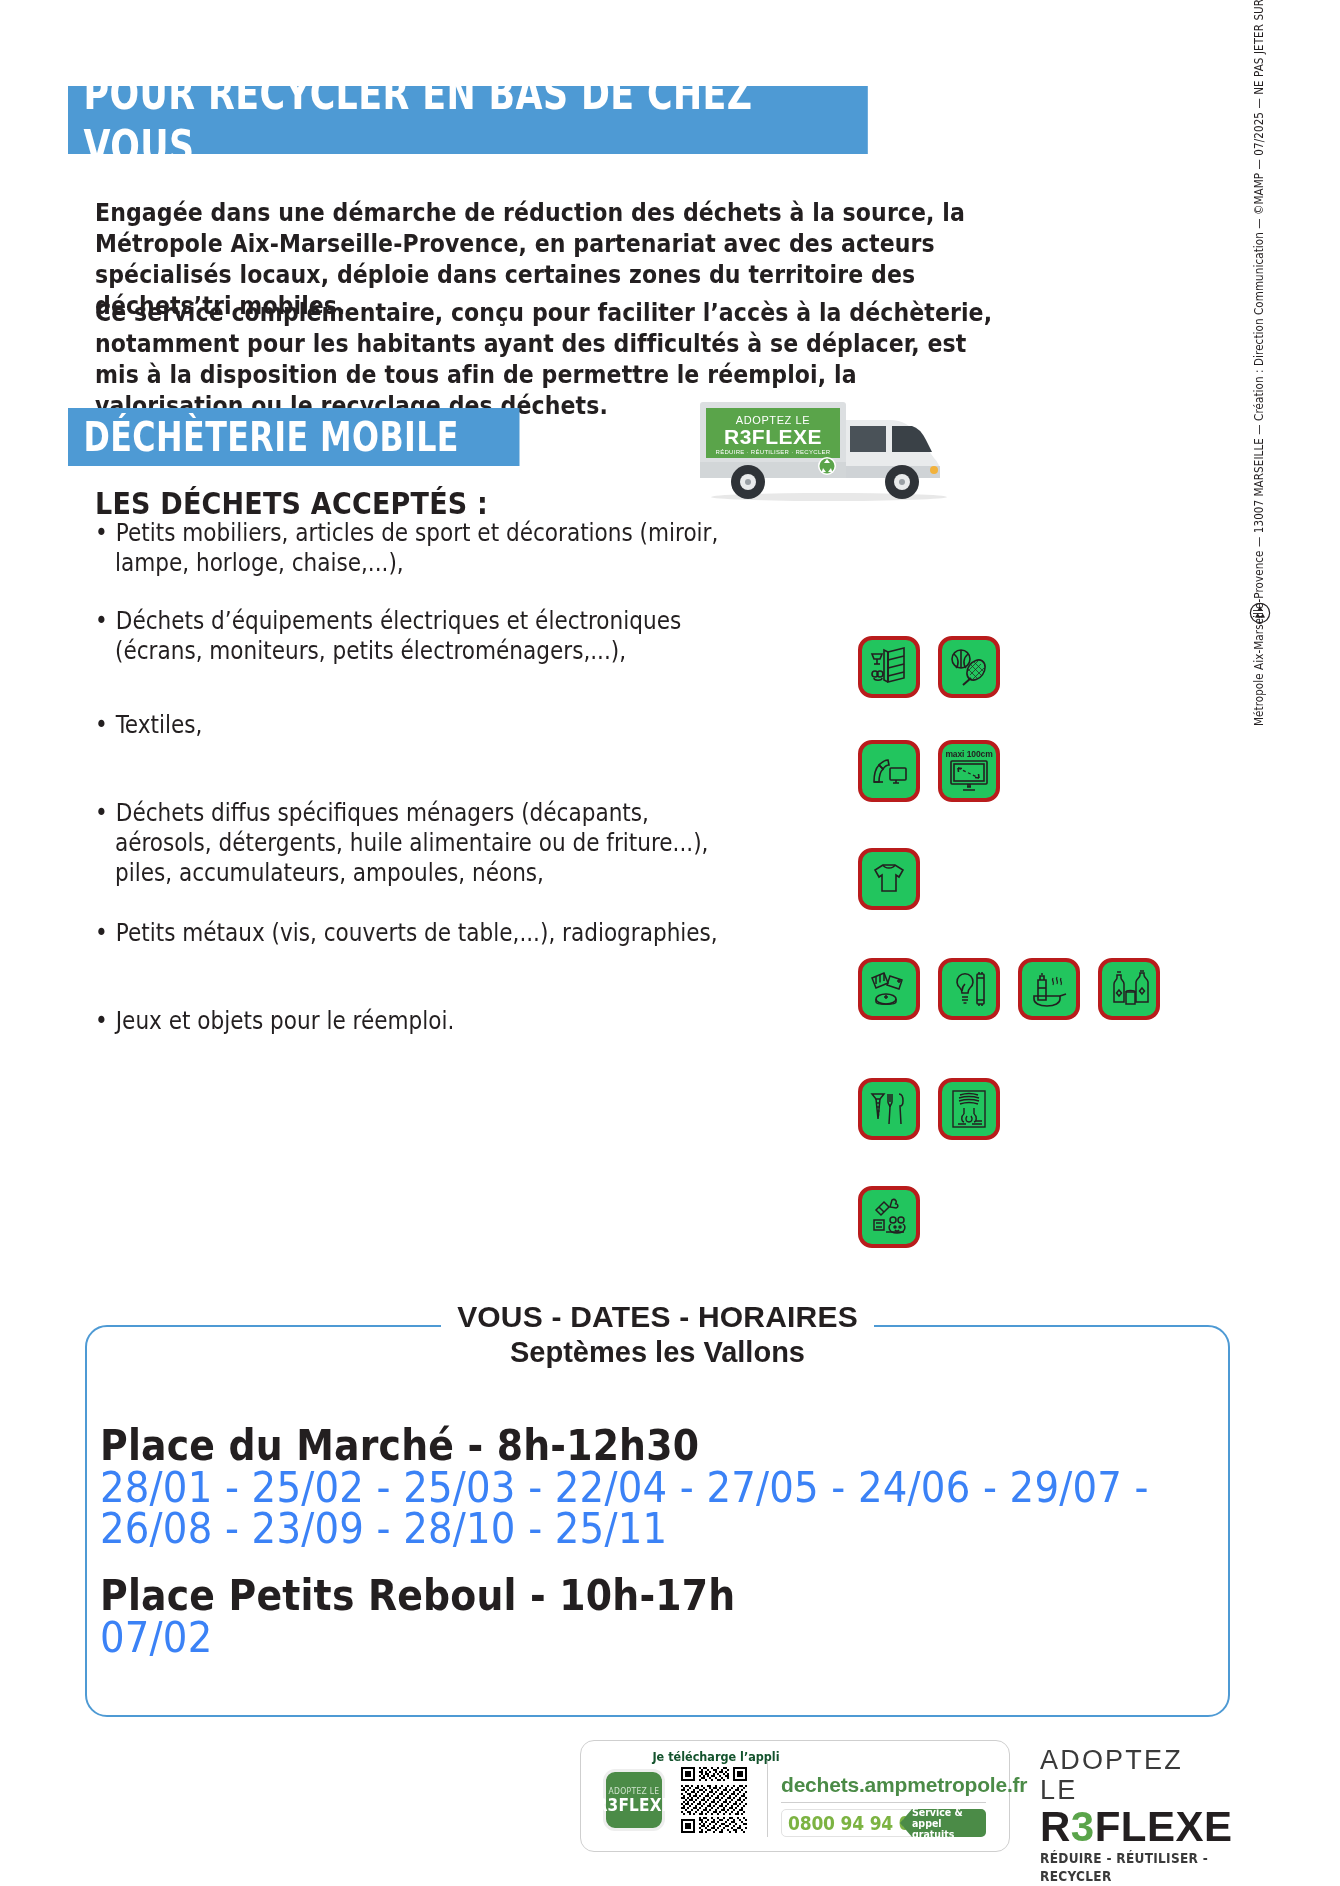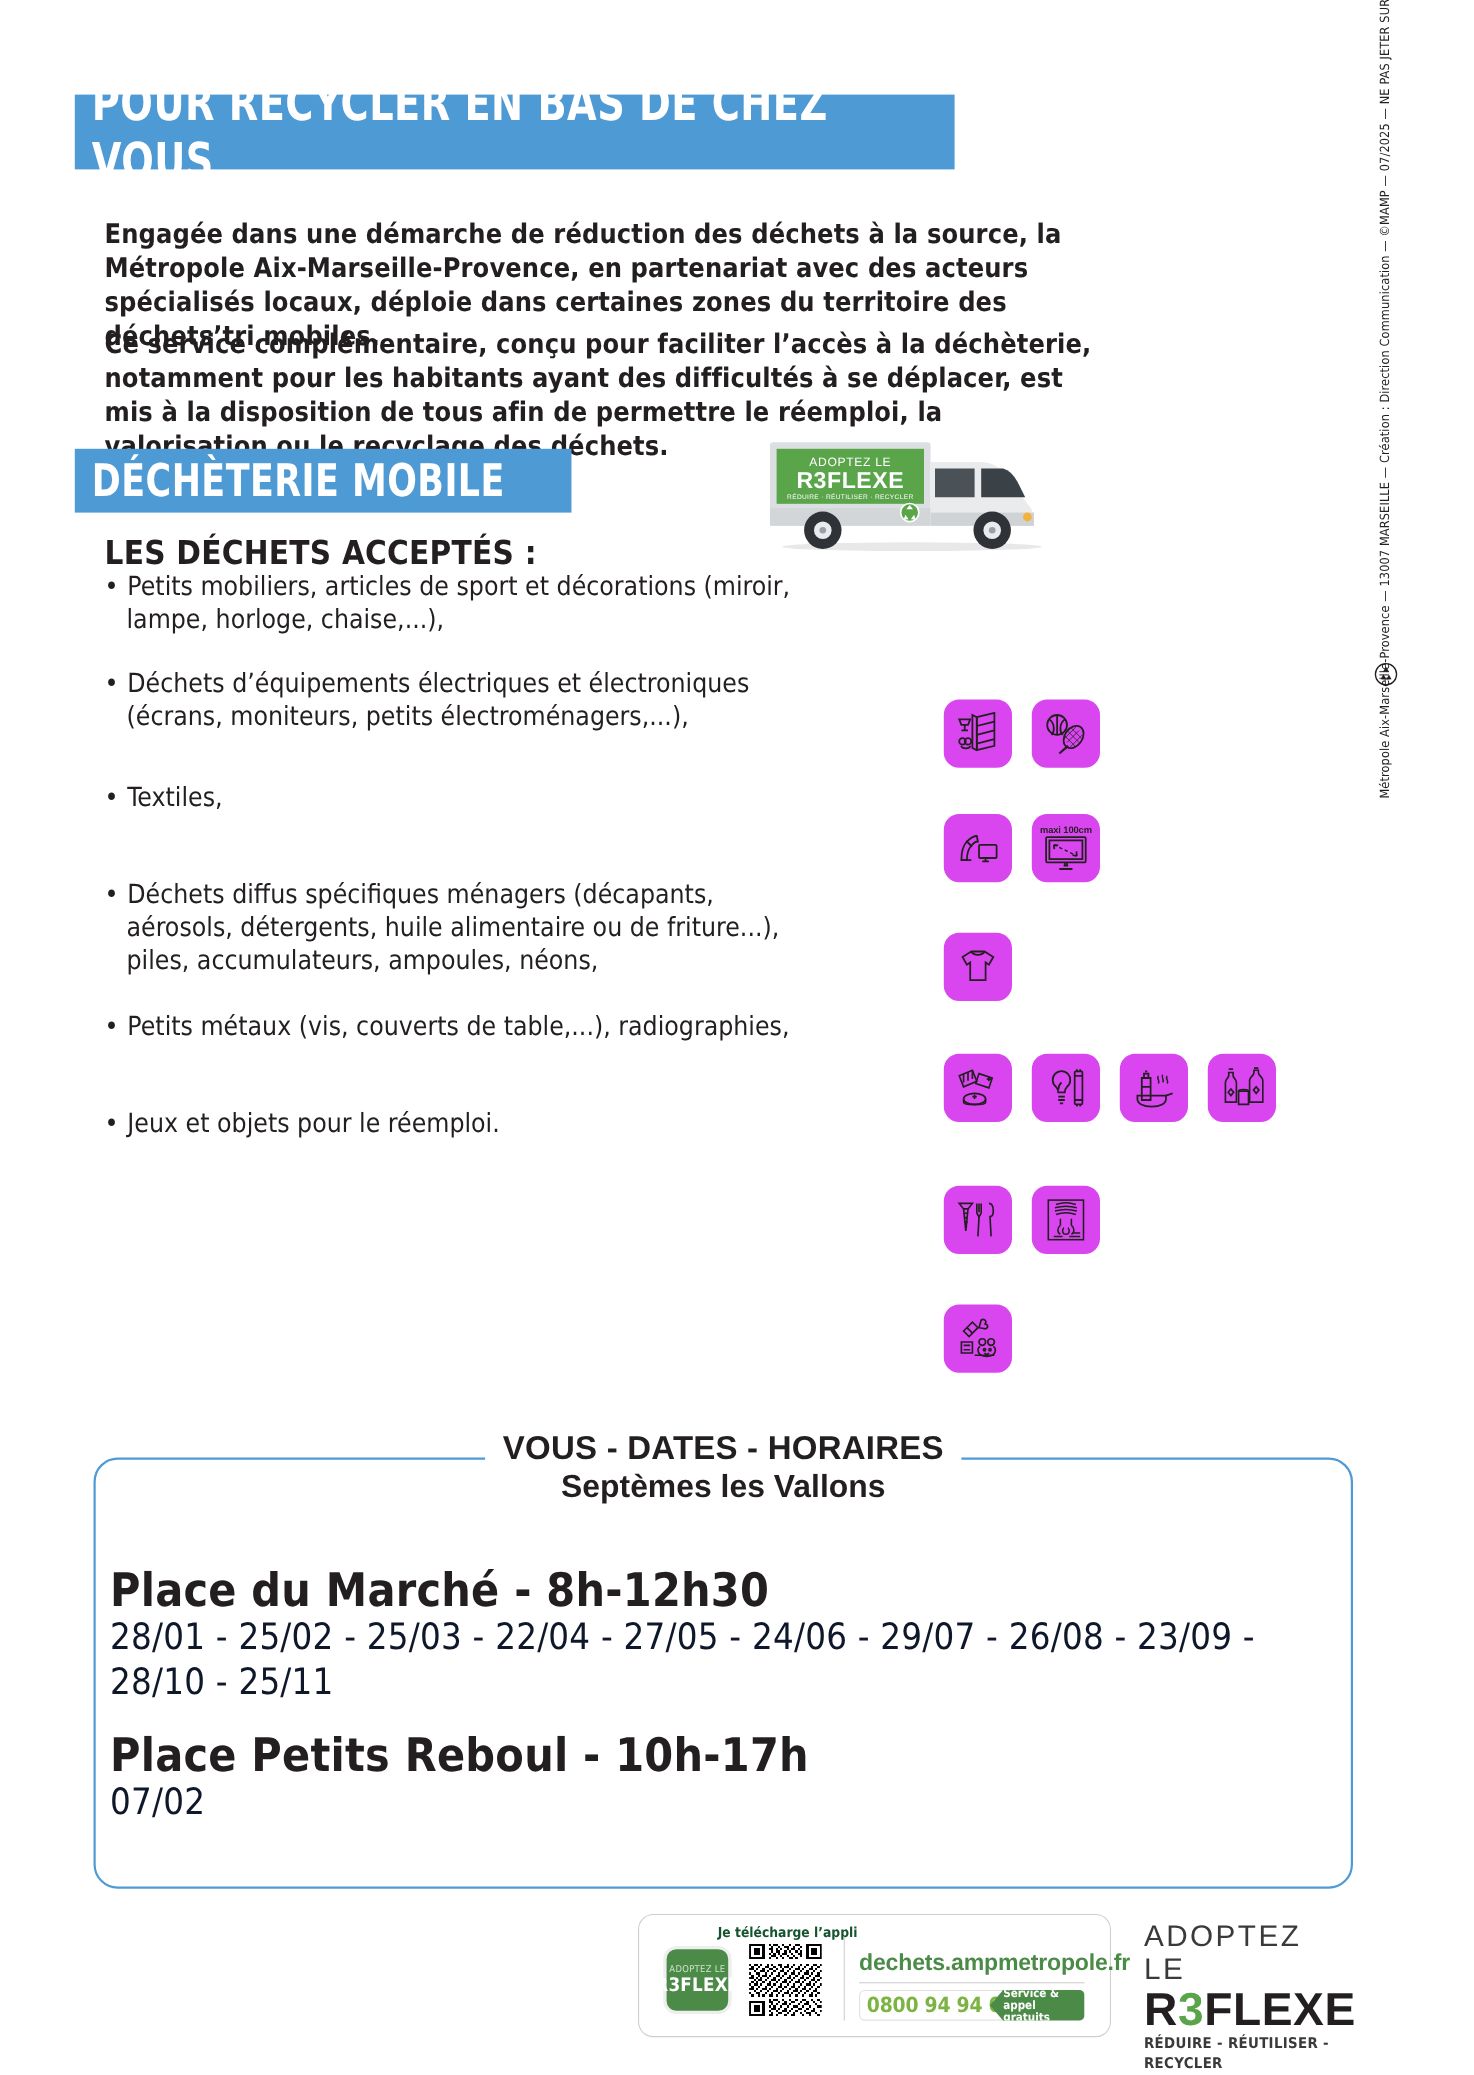--- a/index.html
+++ b/index.html
@@ -59,22 +59,22 @@
   .waste-text{
     font-family:"Liberation Sans Narrow","DejaVu Sans Condensed","Liberation Sans",sans-serif;
     font-size:24px;line-height:30px;color:#231f20;
     padding-left:20px;text-indent:-20px;
   }
   .waste-text::before{content:"\2022";margin-right:8px;}
 
   
   .icon-row{position:absolute;display:flex;gap:18px;}
   .ico{
-    width:62px;height:62px;border:4px solid #d946ef;border-radius:14px;
-    background:#d946ef;box-sizing:border-box;
+    width:62px;height:62px;border:4px solid #b91c1c;border-radius:14px;
+    background:#22c55e;box-sizing:border-box;
     display:flex;align-items:center;justify-content:center;
     position:relative;
   }
   .ico svg{display:block;}
   .maxi{
     position:absolute;top:5px;left:0;width:100%;text-align:center;
     font-size:8.5px;font-weight:bold;color:#231f20;
     font-family:"Liberation Sans",sans-serif;letter-spacing:-.1px;
   }
 
@@ -106,21 +106,21 @@
   #schedule-content{
     position:absolute;left:100px;top:1425px;width:1115px;
   }
   .sched-entry{margin-bottom:26px;}
   .sched-head{
     font-family:"Liberation Sans Narrow","DejaVu Sans Condensed","Liberation Sans",sans-serif;
     font-weight:bold;font-size:42px;line-height:42px;color:#231f20;letter-spacing:.2px;
   }
   .sched-dates{
     font-family:"Liberation Sans Narrow","DejaVu Sans Condensed","Liberation Sans",sans-serif;
-    font-size:33px;line-height:41px;color:#0f172a;letter-spacing:.2px;
+    font-size:43px;line-height:41px;color:#3b82f6;letter-spacing:.2px;
   }
 
   
   #app-block{
     position:absolute;left:580px;top:1740px;width:430px;height:112px;
     border:1.5px solid #cfcfcf;border-radius:14px;box-sizing:border-box;
     background:#fff;
   }
   #app-caption{
     position:absolute;left:0;top:8px;width:270px;text-align:center;

